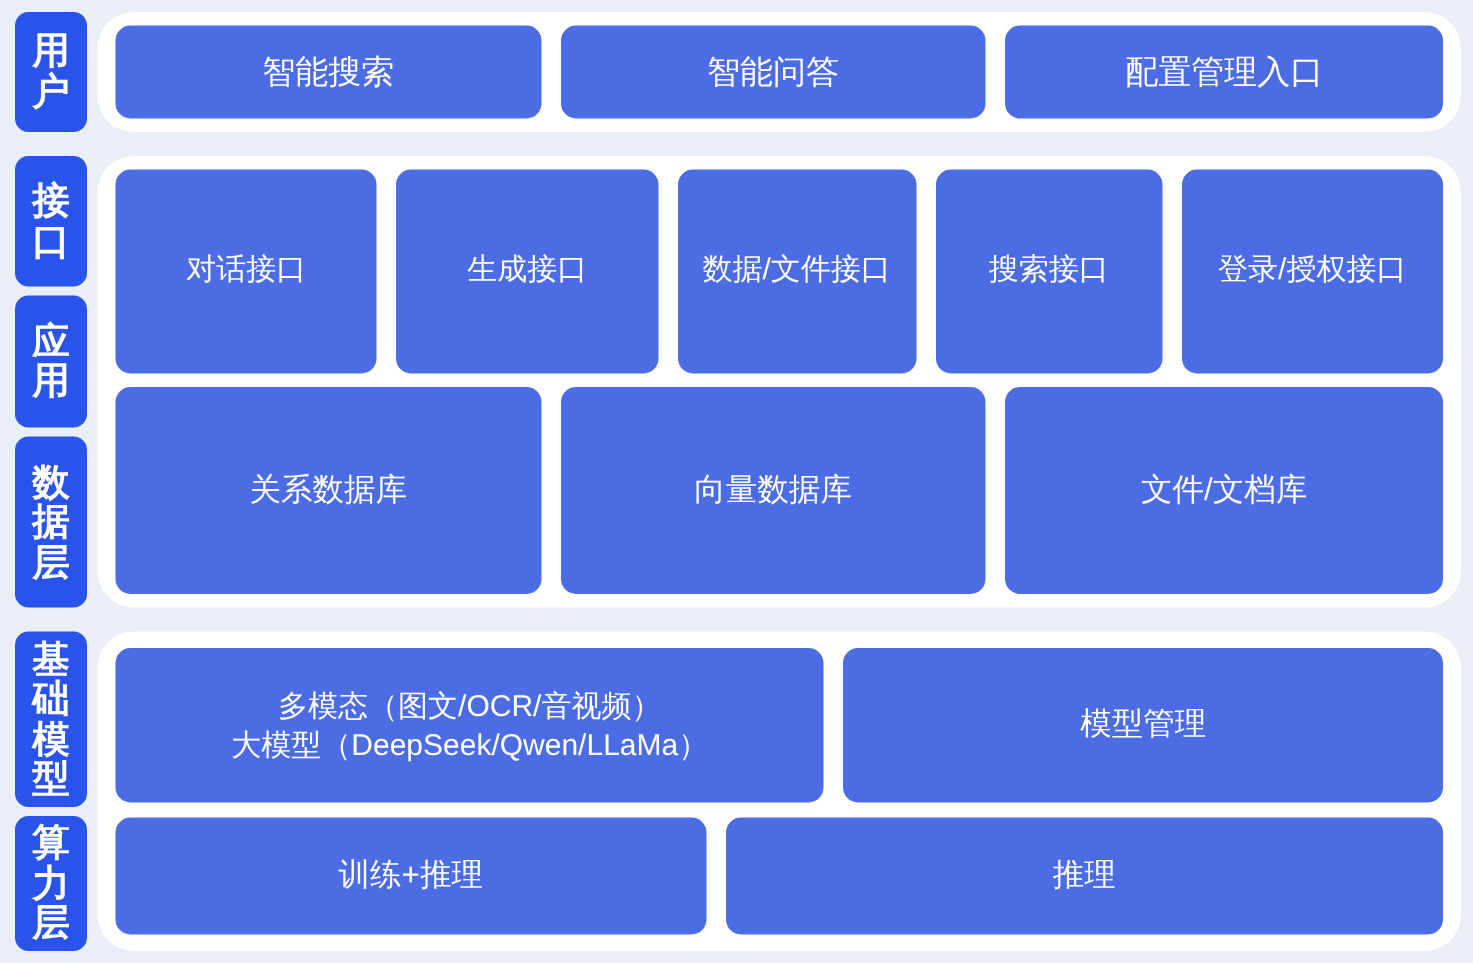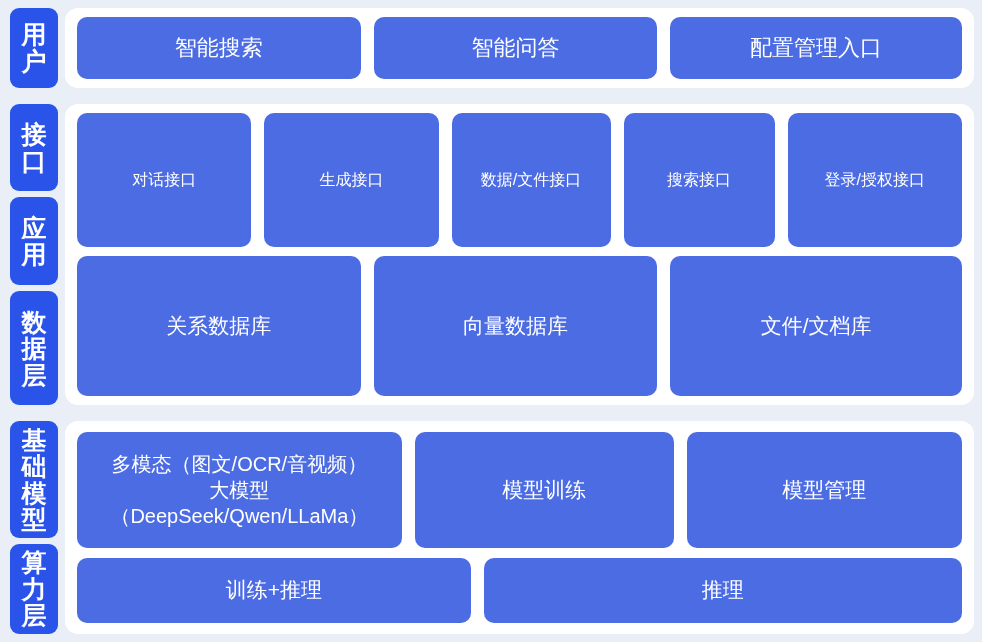--- a/index.html
+++ b/index.html
@@ -63,21 +63,21 @@
   .tab span {
     display: block;
     width: 1em;
     word-break: break-all;
   }
 
   
   .panel {
     flex: 1 1 auto;
     background: #ffffff;
-    border-radius: 13px;
+    border-radius: 24px;
     box-sizing: border-box;
     padding: 10px 12px;
     display: flex;
     flex-direction: column;
     justify-content: center;
     gap: 10px;
   }
 
   .row {
     display: flex;
@@ -102,21 +102,21 @@
   }
   .box.small { font-size: 19px; }
   .box.two-line { font-size: 20px; line-height: 1.3; }
 
   
   .band-users .panel { padding: 9px 12px; }
   .band-users .box { font-size: 22px; }
 
   
   .band-platform .panel { gap: 9px; padding: 9px 12px; }
-  .band-platform .row-interface .box { font-size: 16px; }
+  .band-platform .row-interface .box { font-size: 20px; }
   .band-platform .row-app .box      { font-size: 21px; }
   .band-platform .row-data .box     { font-size: 21px; }
 
   
   .band-base .panel { padding: 11px 12px; }
 </style>
 </head>
 <body>
 
 <div class="diagram">
@@ -175,21 +175,20 @@
       </div>
       <div class="tab">
         <span>算力层</span>
       </div>
     </div>
     <div class="panel">
 
       <div class="row row-models">
         <div class="box small two-line" style="flex:38">多模态（图文/OCR/音视频）
 大模型（DeepSeek/Qwen/LLaMa）</div>
-        <div class="box" style="flex:30">模型训练</div>
         <div class="box" style="flex:32">模型管理</div>
       </div>
 
       <div class="row row-compute">
         <div class="box" style="flex:45">训练+推理</div>
         <div class="box" style="flex:55">推理</div>
       </div>
 
     </div>
   </div>

